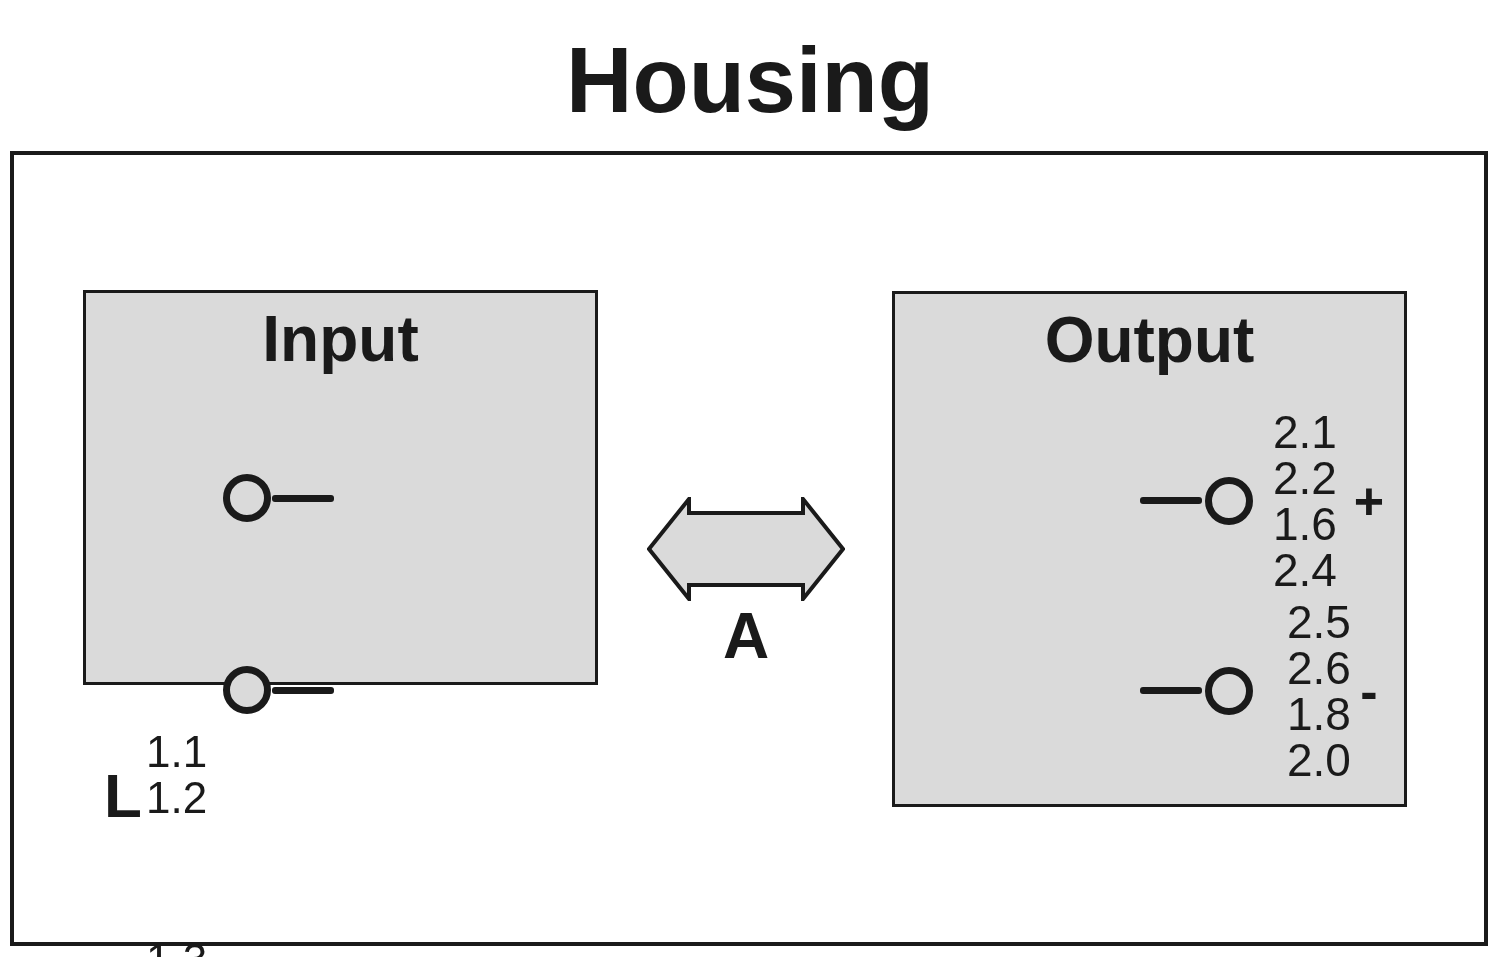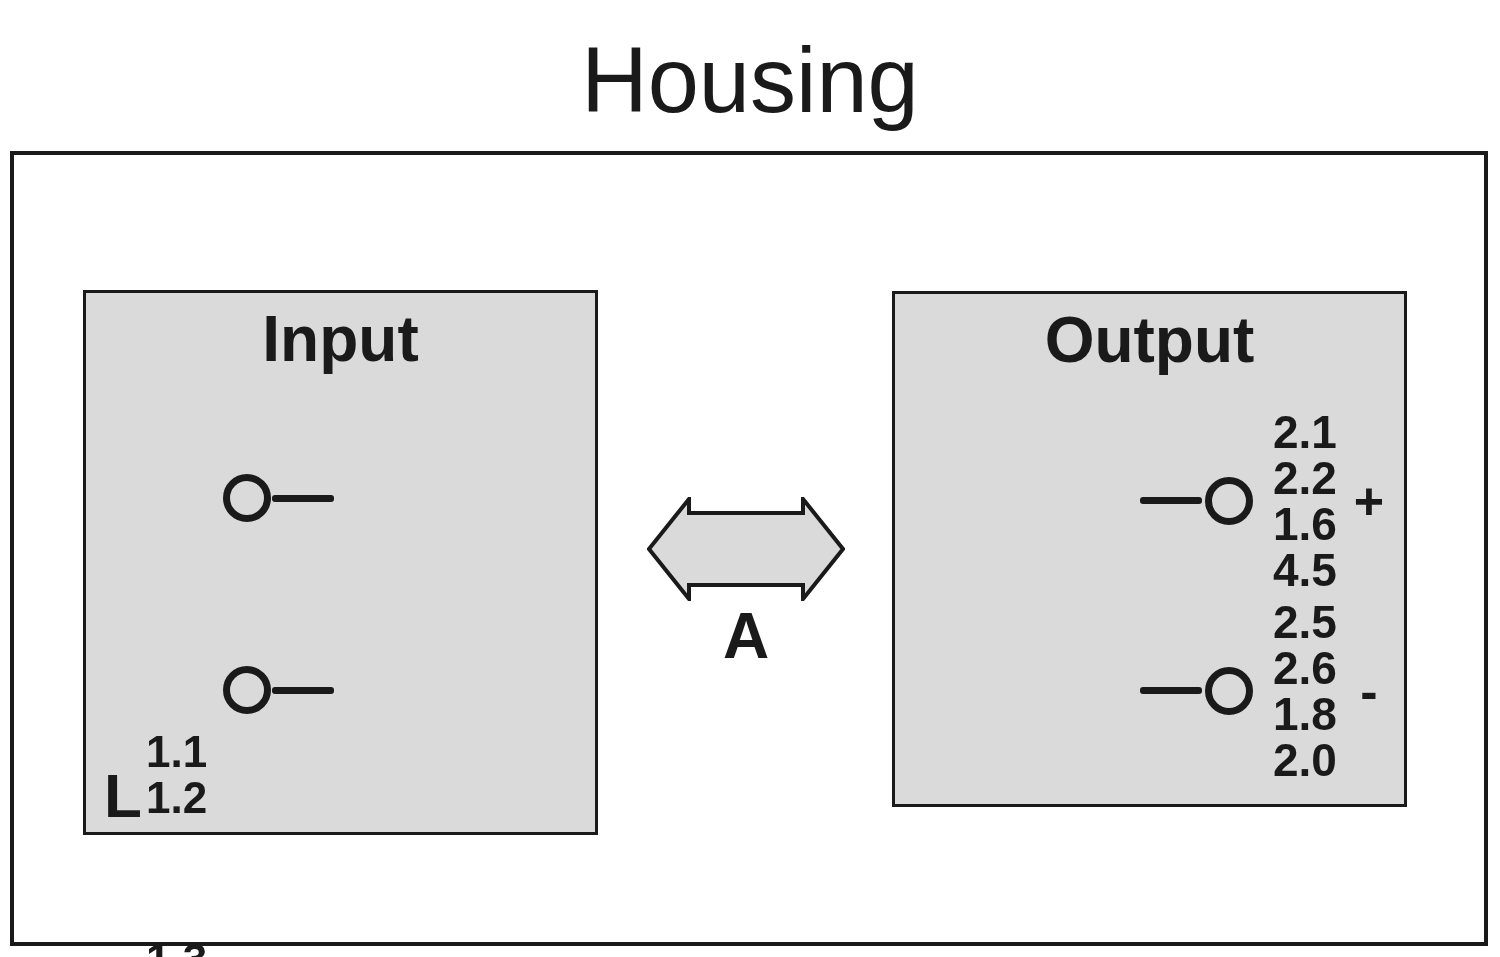--- a/index.html
+++ b/index.html
@@ -13,51 +13,51 @@
   #page{
     position:relative;
     width:1500px;height:957px;
     background:var(--bg);
     overflow:hidden;
   }
   .diagram-title{
     position:absolute;
     left:0;top:34px;width:1500px;
     text-align:center;
-    font-size:92px;font-weight:normal;line-height:1;
+    font-size:92px;font-weight:bold;line-height:1;
     color:var(--stroke);
     letter-spacing:0px;
   }
   .housing-outline{
     position:absolute;
     left:10px;top:151px;width:1478px;height:795px;
     border:4px solid var(--stroke);
     background:transparent;
   }
   .block{
     position:absolute;
     background:var(--block-fill);
     border:3px solid var(--stroke);
   }
-  .block.input{left:83px;top:290px;width:515px;height:545px;}
+  .block.input{left:83px;top:290px;width:515px;height:395px;}
   .block.output{left:892px;top:291px;width:515px;height:516px;padding-left:18px;}
   .block-title{
     position:absolute;left:0;top:14px;width:100%;
     text-align:center;
     font-size:64px;font-weight:bold;line-height:1;
     color:var(--stroke);
   }
   .terminal-label{
     position:absolute;
     font-size:62px;font-weight:bold;line-height:62px;
     color:var(--stroke);
   }
   .num-stack{
     position:absolute;
-    font-size:44px;font-weight:bold;line-height:46px;
+    font-size:44px;font-weight:normal;line-height:46px;
     color:var(--stroke);
     white-space:nowrap;
   }
   .num-stack.out{font-size:46px;}
   .terminal-circle{
     position:absolute;
     width:48px;height:48px;
     border:7px solid var(--stroke);
     border-radius:50%;
     background:var(--block-fill);
@@ -121,27 +121,27 @@
 
   <div class="block output">
     <div class="block-title">Output</div>
 
     <div class="lead-line" style="left:245px;top:203px"></div>
     <div class="terminal-circle" style="left:310px;top:183px"></div>
     <div class="num-stack out" style="left:378px;top:115px">
       <div>2.1</div>
       <div>2.2</div>
       <div>1.6</div>
-      <div>4.5</div>
+      <div>2.4</div>
     </div>
     <div class="polarity" style="left:444px;top:181px">+</div>
 
     <div class="lead-line" style="left:245px;top:393px"></div>
     <div class="terminal-circle" style="left:310px;top:373px"></div>
-    <div class="num-stack out" style="left:378px;top:305px">
+    <div class="num-stack out" style="left:392px;top:305px">
       <div>2.5</div>
       <div>2.6</div>
       <div>1.8</div>
       <div>2.0</div>
     </div>
     <div class="polarity" style="left:444px;top:371px">-</div>
   </div>
 
   <svg class="arrow-wrap" viewBox="0 0 198 104">
     <polygon points="2,52 42,2 42,16 156,16 156,2 196,52 156,102 156,88 42,88 42,102"></polygon>

